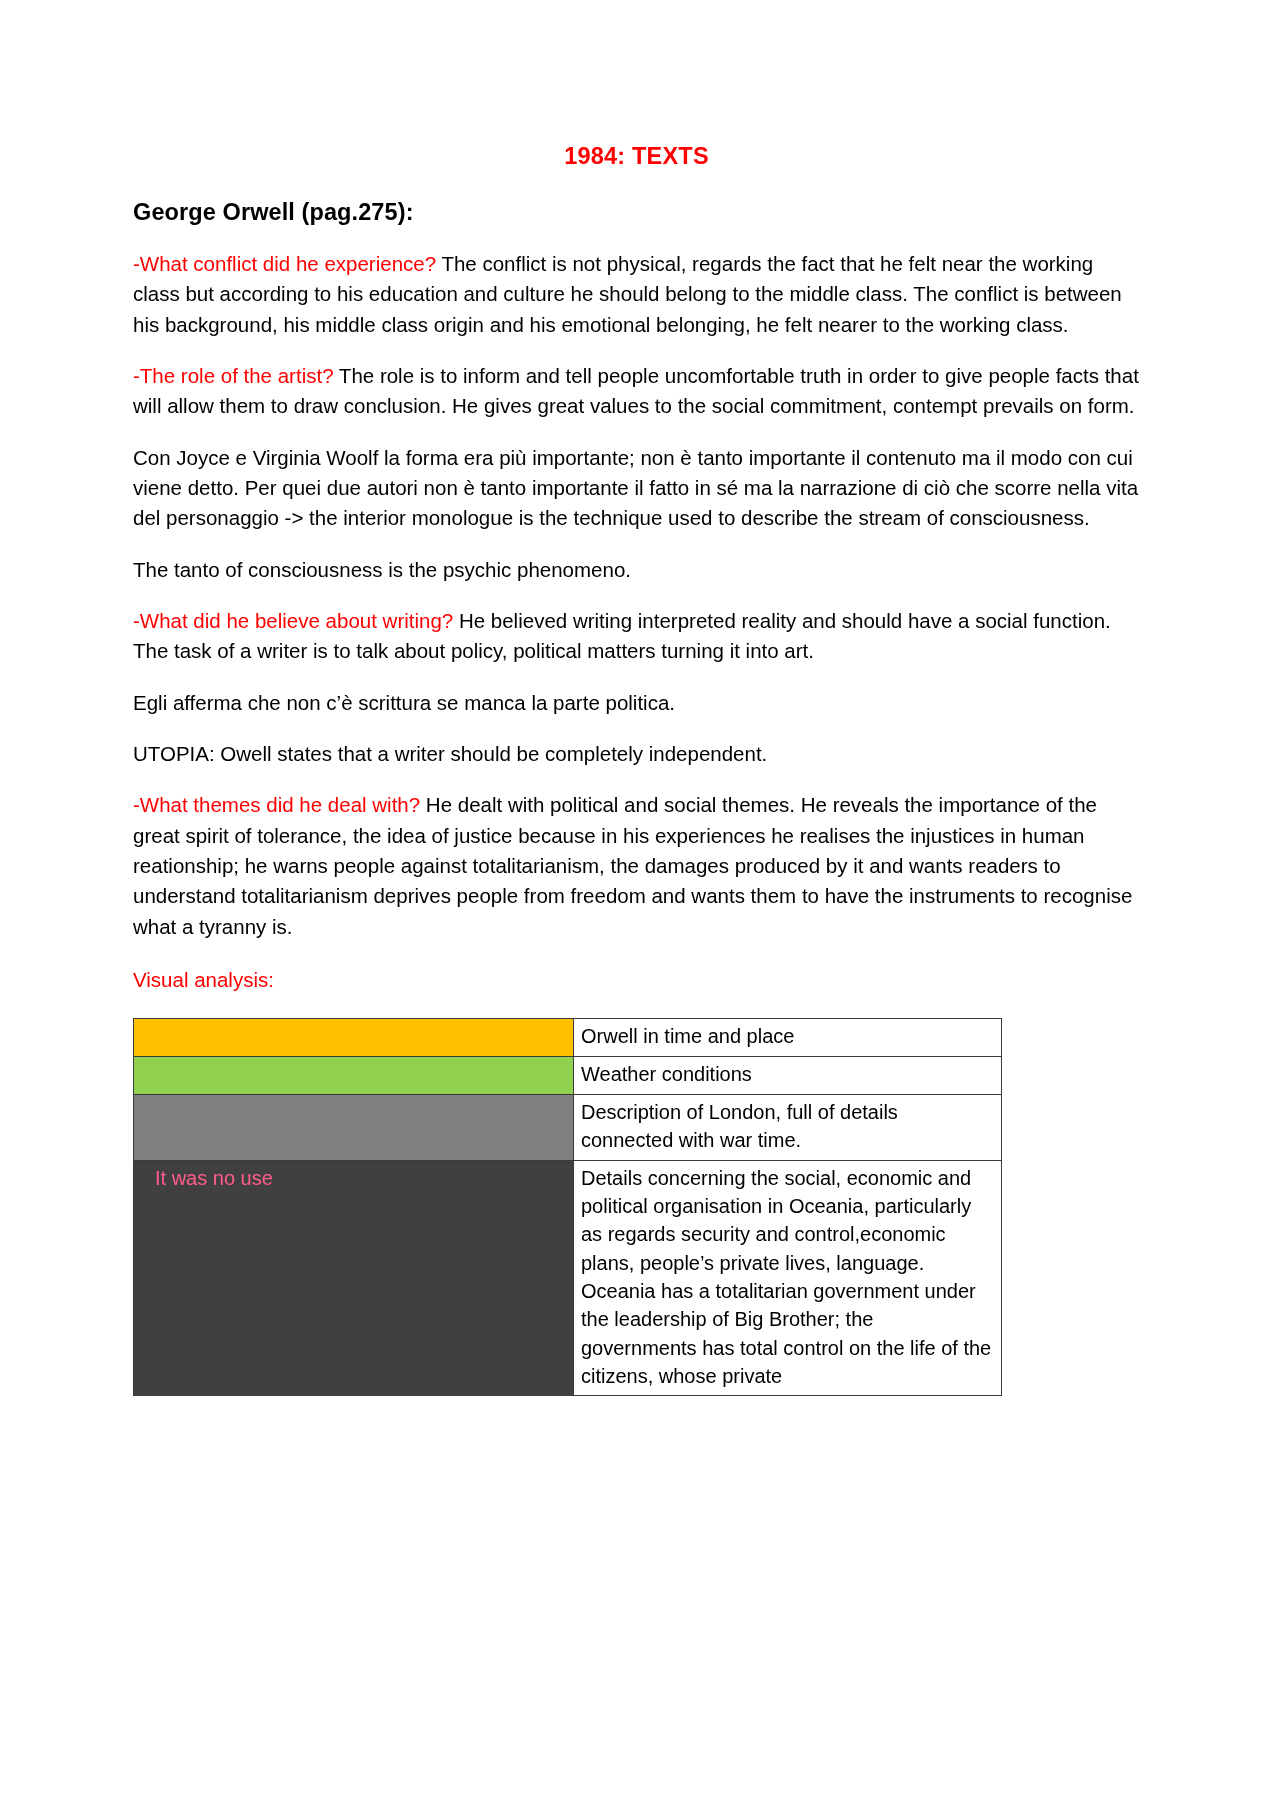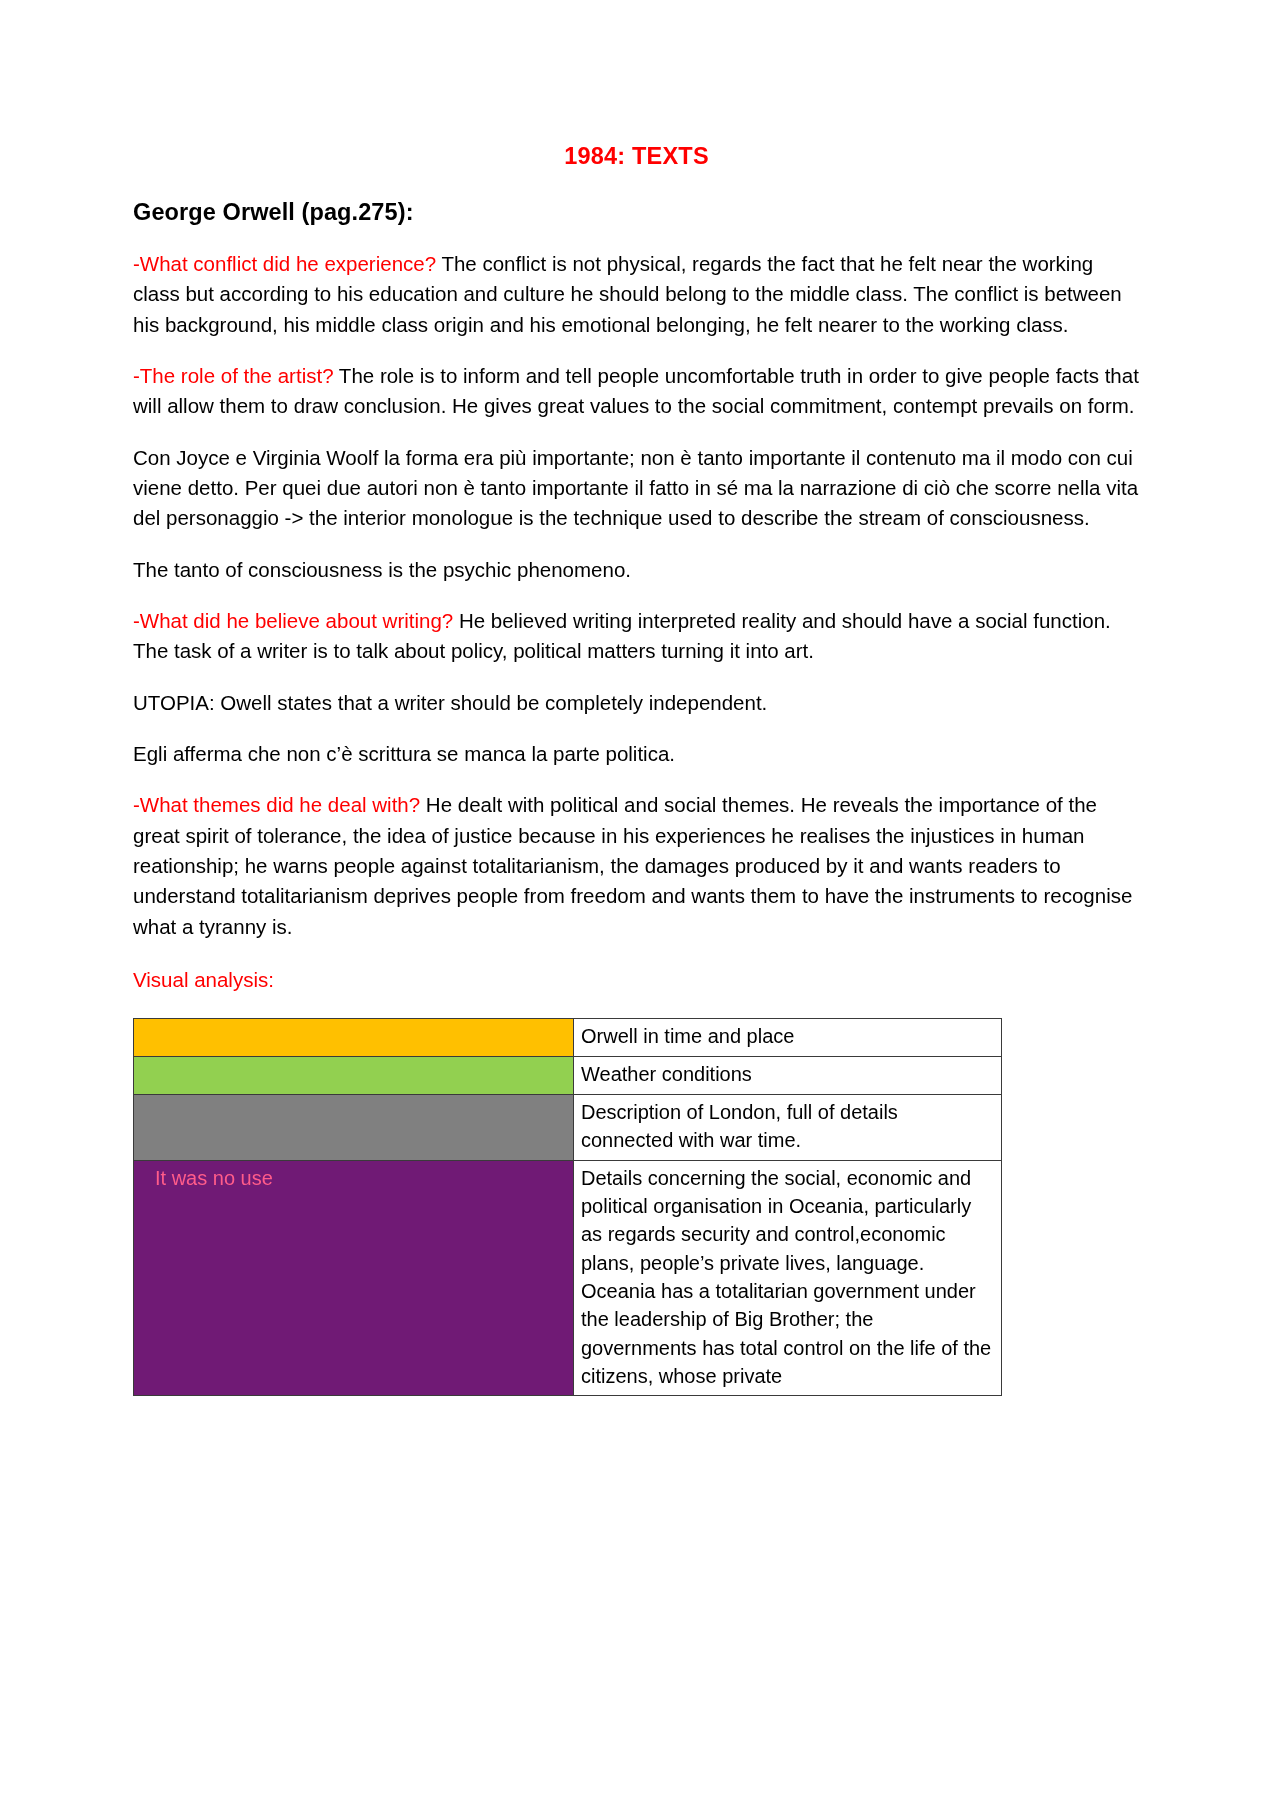--- a/index.html
+++ b/index.html
@@ -77,21 +77,21 @@
   td.swatch {
     width: 425px;
     padding: 0;
   }
   td.desc {
     width: 413px;
   }
   .cell-orange { background: #FFC000; }
   .cell-green  { background: #92D050; }
   .cell-gray   { background: #808080; }
-  .cell-white  { background: #701a75; }
+  .cell-white  { background: #404040; }
   .quote-label {
     color: #FF5C8A;
     font-size: 20px;
     padding: 0 0 0 14px;
     display: block;
   }
   td.swatch-quote {
     vertical-align: middle;
     padding: 0;
   }
@@ -111,23 +111,23 @@
   <p class="para"><span class="q">-What conflict did he experience?</span><span> The conflict is not physical, regards the fact that he felt near the working class but according to his education and culture he should belong to the middle class. The conflict is between his background, his middle class origin and his emotional belonging, he felt nearer to the working class.</span></p>
 
   <p class="para"><span class="q">-The role of the artist?</span><span>  The role is to inform and tell people uncomfortable truth in order to give people facts that will allow them to draw conclusion.   He gives great values to the social commitment, contempt prevails on form.</span></p>
 
   <p class="para"><span>Con Joyce e Virginia Woolf la forma era più importante; non è tanto importante il contenuto ma il modo con cui viene detto.  Per quei due autori non è tanto importante il fatto in sé ma la narrazione di ciò che scorre nella vita del personaggio -&gt; the interior monologue is the technique used to describe the stream of consciousness.</span></p>
 
   <p class="para"><span>The tanto of consciousness is the psychic phenomeno.</span></p>
 
   <p class="para"><span class="q">-What did he believe about writing?</span><span>  He believed writing interpreted reality and should have a social function.  The task of a writer is to talk about policy, political matters turning it into art.</span></p>
 
+  <p class="para"><span>Egli afferma che non c’è scrittura se manca la parte politica.</span></p>
+
   <p class="para"><span>UTOPIA: Owell states that a writer should be completely independent.</span></p>
-
-  <p class="para"><span>Egli afferma che non c’è scrittura se manca la parte politica.</span></p>
 
   <p class="para"><span class="q">-What themes did he deal with?</span><span> He dealt with political and social themes. He reveals the importance of the great spirit of tolerance, the idea of justice because in his experiences he realises the injustices in human reationship;  he warns people against totalitarianism, the damages produced by it and wants readers to understand totalitarianism deprives people from freedom and wants them to have the instruments to recognise what a tyranny is.</span></p>
 
 
   <p class="visual-label">Visual analysis:</p>
 
   <table class="analysis">
     <tbody>
       <tr class="r1">
         <td class="swatch cell-orange"></td>

